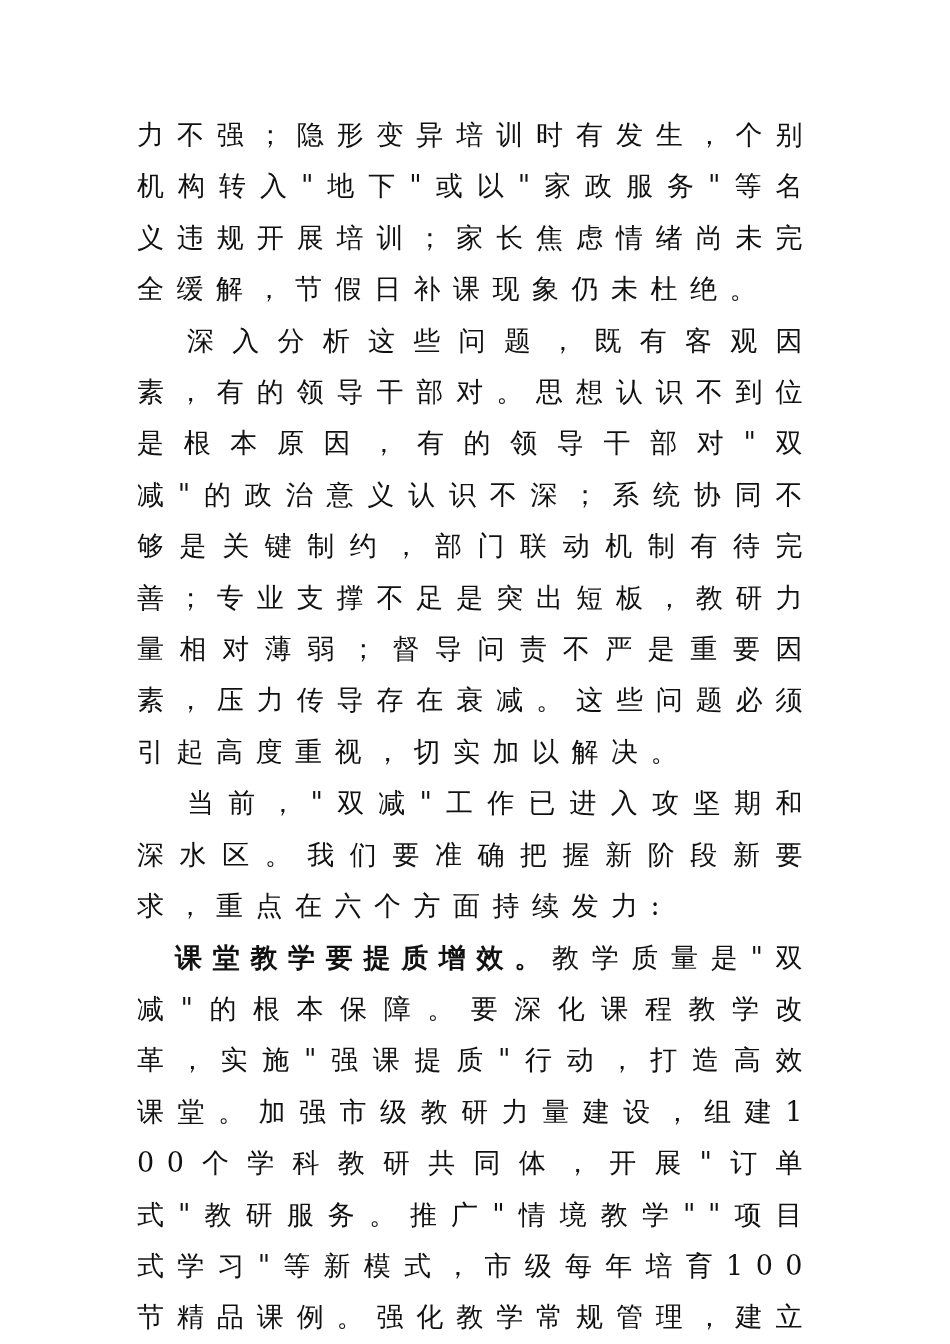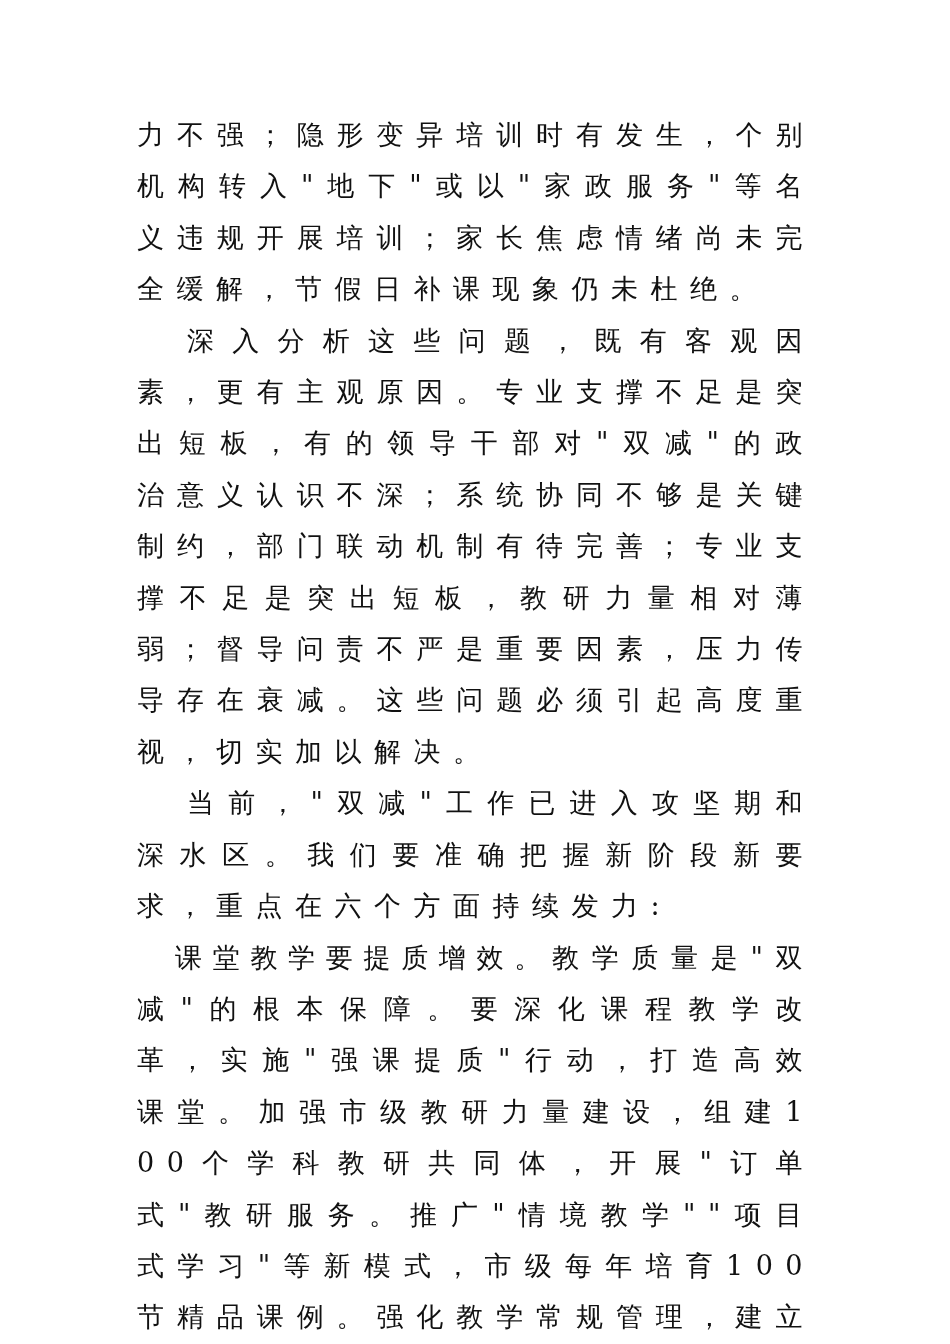--- a/index.html
+++ b/index.html
@@ -11,33 +11,33 @@
     width: 678px;
     color: #111111;
     font-family: "DejaVu Serif", "Liberation Serif", serif;
     font-size: 27px;
     line-height: 51.4px;
     letter-spacing: 12.5px;
   }
   .para { margin: 0; padding: 0; text-align: justify; text-align-last: left; word-break: break-all; }
   .indent-lg { text-indent: 50px; }
   .indent-sm { text-indent: 38px; }
-  .lead { font-weight: normal; letter-spacing: 10.5px; }
+  .lead { font-weight: bold; letter-spacing: 10.5px; }
 </style>
 </head>
 <body>
 
 <div class="page">
 
   <p class="para">
     <span>力不强；隐形变异培训时有发生，个别机构转入"地下"或以"家政服务"等名义违规开展培训；家长焦虑情绪尚未完全缓解，节假日补课现象仍未杜绝。</span>
   </p>
 
   <p class="para indent-lg">
-    <span>深入分析这些问题，既有客观因素，更有主观原因。专业支撑不足是突出短板，有的领导干部对"双减"的政治意义认识不深；系统协同不够是关键制约，部门联动机制有待完善；专业支撑不足是突出短板，教研力量相对薄弱；督导问责不严是重要因素，压力传导存在衰减。这些问题必须引起高度重视，切实加以解决。</span>
+    <span>深入分析这些问题，既有客观因素，有的领导干部对。思想认识不到位是根本原因，有的领导干部对"双减"的政治意义认识不深；系统协同不够是关键制约，部门联动机制有待完善；专业支撑不足是突出短板，教研力量相对薄弱；督导问责不严是重要因素，压力传导存在衰减。这些问题必须引起高度重视，切实加以解决。</span>
   </p>
 
   <p class="para indent-lg">
     <span>当前，"双减"工作已进入攻坚期和深水区。我们要准确把握新阶段新要求，重点在六个方面持续发力:</span>
   </p>
 
   <p class="para indent-sm">
     <span class="lead">课堂教学要提质增效。</span><span>教学质量是"双减"的根本保障。要深化课程教学改革，实施"强课提质"行动，打造高效课堂。加强市级教研力量建设，组建100个学科教研共同体，开展"订单式"教研服务。推广"情境教学""项目式学习"等新模式，市级每年培育100节精品课例。强化教学常规管理，建立校长听课评课制度，校长每周听课不少于2节。加强教学质量监测，完善学业质量评价体系，坚决克服唯分数倾向。</span>
   </p>
 

